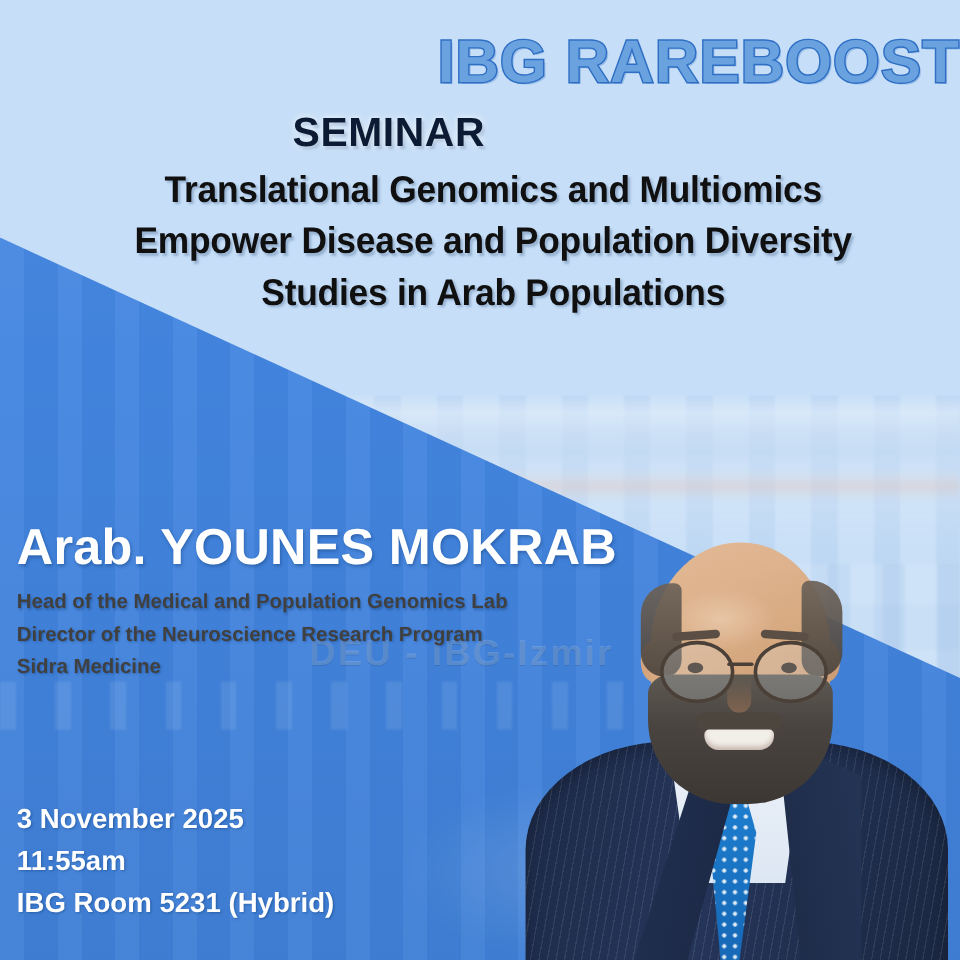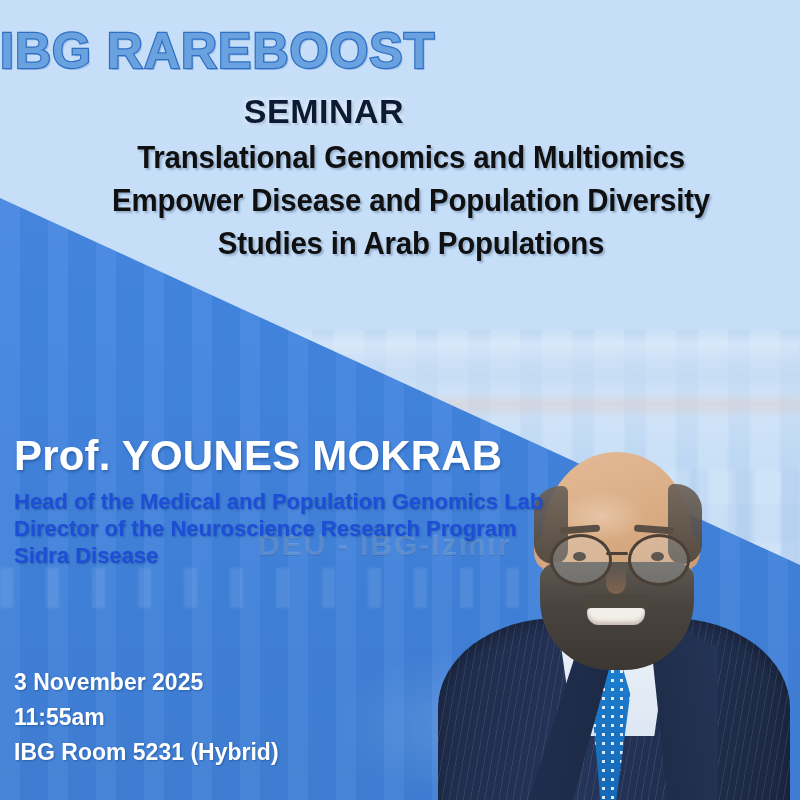--- a/index.html
+++ b/index.html
@@ -143,21 +143,21 @@
       rgba(255,255,255,0.14), rgba(255,255,255,0) 70%);
     filter: blur(6px);
   }
 
   
   .brand {
     position: absolute;
     left: 0;
     top: 22px;
     width: 800px;
-    text-align: left;
+    text-align: right;
     font-size: 50px;
     font-weight: bold;
     letter-spacing: 1px;
     color: #6aa2e0;
     -webkit-text-stroke: 2.4px #2f6fc4;
     paint-order: stroke fill;
     text-shadow: 2px 2px 0 rgba(47,111,196,0.28);
   }
   .seminar {
     position: absolute;
@@ -204,24 +204,24 @@
     z-index: 6;
   }
   .affiliations {
     position: absolute;
     left: 14px;
     top: 488px;
     z-index: 6;
   }
   .affiliations .aline {
     display: block;
-    font-size: 22px;
+    font-size: 17px;
     font-weight: bold;
     line-height: 27px;
-    color: #1d4ed8;
+    color: #404040;
     text-shadow: 1px 1px 2px rgba(18,60,120,0.45);
     white-space: nowrap;
   }
 
   
   .logistics {
     position: absolute;
     left: 14px;
     top: 665px;
     z-index: 6;
@@ -525,26 +525,26 @@
     <div class="p-nose"></div>
     <div class="p-mustache"></div>
     <div class="p-mouth"></div>
     <div class="p-glasses">
       <div class="p-lens left"></div>
       <div class="p-lens right"></div>
       <div class="p-bridge"></div>
     </div>
   </div>
 
-  <div class="speaker-name">Prof. YOUNES MOKRAB</div>
+  <div class="speaker-name">Arab. YOUNES MOKRAB</div>
 
   <div class="affiliations">
     <span class="aline">Head of the Medical and Population Genomics Lab</span>
     <span class="aline">Director of the Neuroscience Research Program</span>
-    <span class="aline">Sidra Disease</span>
+    <span class="aline">Sidra Medicine</span>
   </div>
 
   <div class="logistics">
     <span class="lline">3 November 2025</span>
     <span class="lline">11:55am</span>
     <span class="lline">IBG Room 5231 (Hybrid)</span>
   </div>
 
 </div>
 

